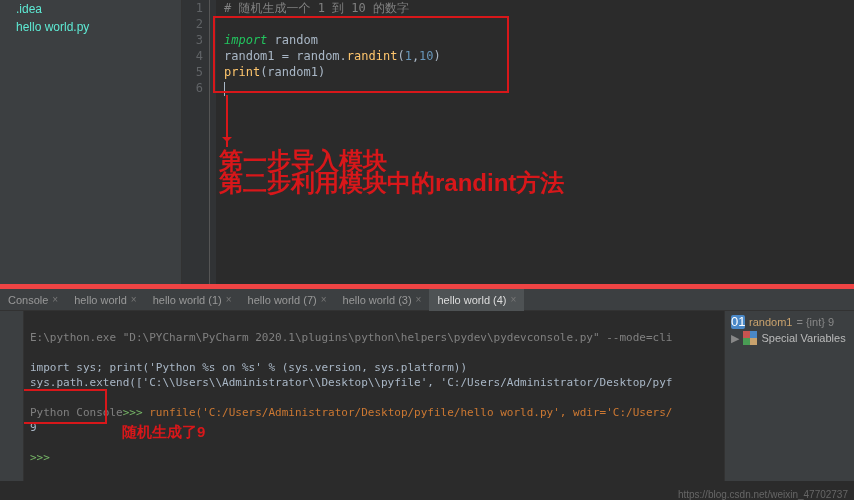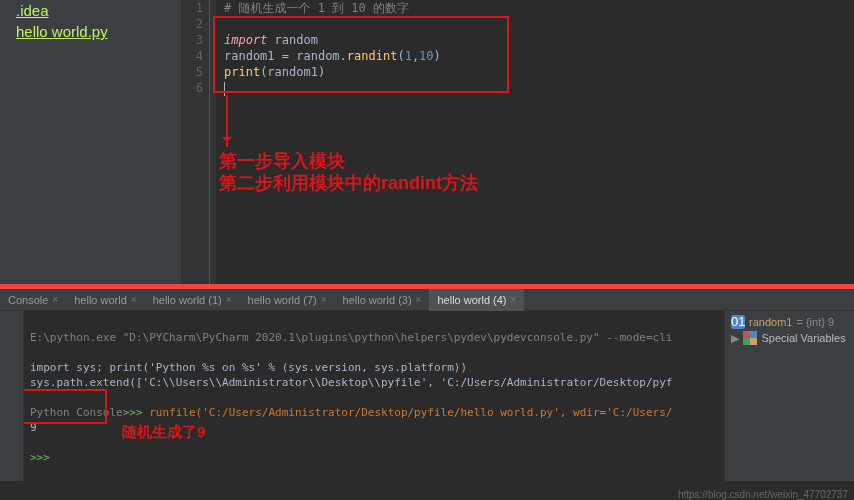--- a/index.html
+++ b/index.html
@@ -1,36 +1,36 @@
 <!DOCTYPE html>
 <html><head>
 <meta charset="utf-8">
 <style>
   * { margin:0; padding:0; box-sizing:border-box; }
   body { font-family:"Segoe UI",Arial,sans-serif; font-size:12px; background:#2b2b2b; color:#a9b7c6; width:854px; height:500px; overflow:hidden; position:relative; }
   .top { display:flex; height:284px; }
   .sidebar { width:182px; background:#3c3f41; border-right:1px solid #323232; }
   .proj-title { background:#4b6eaf; color:#fff; padding:2px 6px; font-size:11px; height:18px; line-height:14px; overflow:hidden; white-space:nowrap; }
-  .proj-item { padding:2px 16px; color:#bef264; font-size:15px; cursor:pointer;text-decoration:underline; }
+  .proj-item { padding:2px 16px; color:#5eead4; font-size:12px; cursor:pointer; }
   .editor-area { flex:1; position:relative; background:#2b2b2b; display:flex; }
   .gutter { width:28px; background:#313335; text-align:right; padding:0 6px 0 0; color:#606366; font-family:Consolas,monospace; font-size:12px; line-height:16px; border-right:1px solid #555; }
   .gutter div { height:16px; }
   .gutter-strip { width:6px; background:#313335; }
   .code { flex:1; font-family:Consolas,monospace; font-size:12px; line-height:16px; padding:0 8px; position:relative; }
   .code-line { height:16px; white-space:pre; }
   .c-comment { color:#808080; }
-  .c-kw { color:#fca5a5; font-style:italic; }
+  .c-kw { color:#22c55e; font-style:italic; }
   .c-id { color:#a9b7c6; }
   .c-fn { color:#ffc66d; }
   .c-num { color:#6897bb; }
   .cursor { display:inline-block; width:1px; height:14px; background:#a9b7c6; vertical-align:middle; }
   .red-box { position:absolute; border:2px solid #d8171a; pointer-events:none; }
   .red-arrow { position:absolute; width:2px; background:#d8171a; }
   .red-arrow::after { content:""; position:absolute; left:-4px; bottom:0; border:5px solid transparent; border-top-color:#d8171a; }
-  .anno-text { position:absolute; color:#d8171a; font-size:18px; font-weight:bold; font-family:"Microsoft YaHei",sans-serif; line-height:22px; }
+  .anno-text { position:absolute; color:#d8171a; font-size:24px; font-weight:bold; font-family:"Microsoft YaHei",sans-serif; line-height:22px; }
   .bottom { border-top:5px solid #ef4444; background:#2b2b2b; }
   .tabs { display:flex; background:#3c3f41; height:22px; align-items:center; font-size:11px; color:#bbb; border-bottom:1px solid #323232; }
   .tab { padding:0 8px; height:22px; display:flex; align-items:center; gap:4px; color:#999; cursor:pointer; }
   .tab.active { background:#4e5254; color:#ddd;justify-content:center; }
   .tab-x { color:#777; font-size:10px; }
   .console-wrap { display:flex; height:170px; }
   .console-ctrl { width:24px; background:#3c3f41; border-right:1px solid #323232; }
   .console { flex:1; font-family:Consolas,monospace; font-size:11px; line-height:15px; padding:4px 6px; color:#a9b7c6; white-space:pre; overflow:hidden; position:relative; }
   .c-path { color:#808080; }
   .c-prompt { color:#77b767; }

